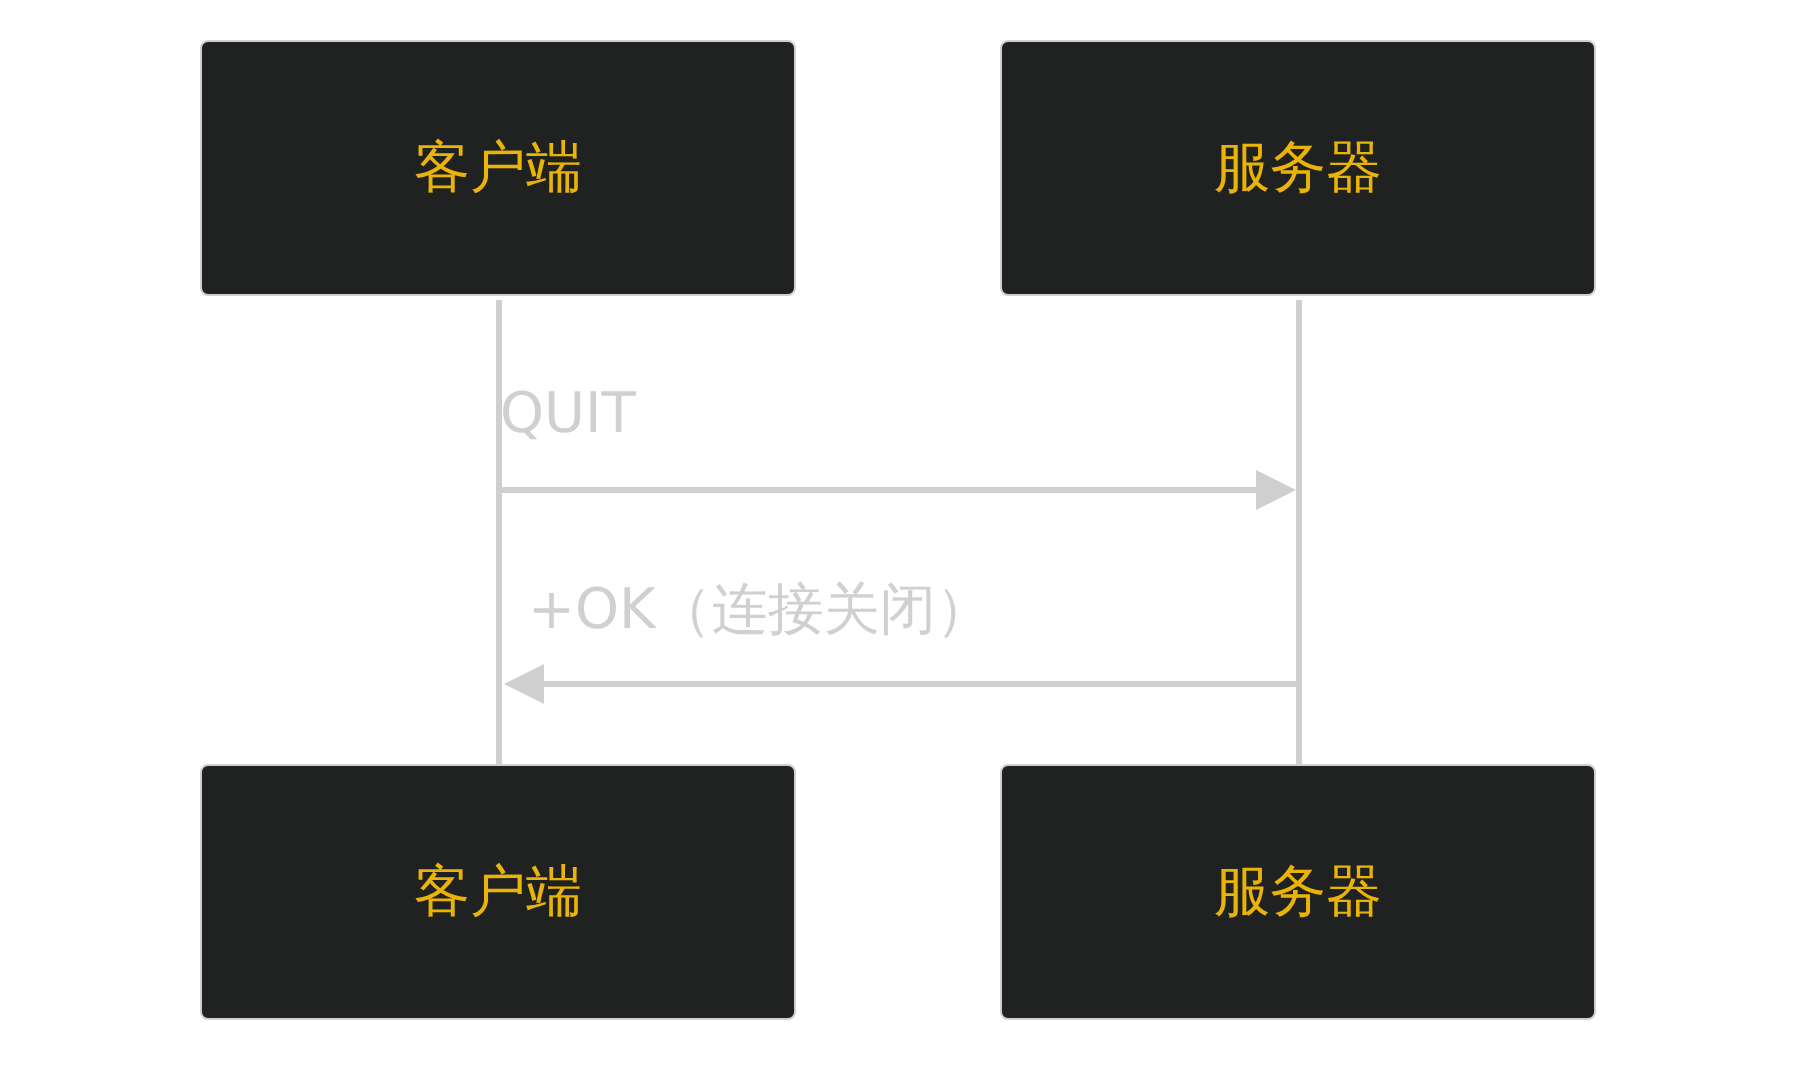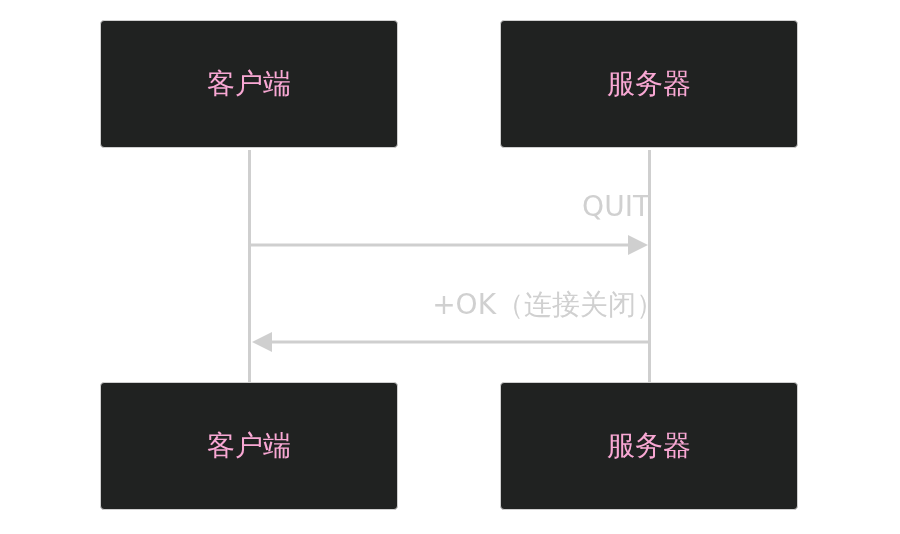--- a/index.html
+++ b/index.html
@@ -1,23 +1,23 @@
 <!DOCTYPE html>
 <html><head>
   <meta charset="utf-8">
   <style>
     html, body { margin: 0; padding: 0; background: #ffffff; }
     body { width: 900px; height: 534px; position: relative; overflow: hidden;
       font-family: "DejaVu Sans", sans-serif; }
     .actor { position: absolute; width: 298px; height: 128px; background: #202221;
       border: 1px solid #cfcfcf; border-radius: 4px; box-sizing: border-box;
       display: flex; align-items: center; justify-content: center;
-      color: #f9a8d4; font-size: 28px; text-align: right; }
+      color: #eab308; font-size: 28px; text-align: right; }
     .lifeline { position: absolute; width: 3px; background: #cfcfcf; }
-    .msg-label { position: absolute; color: #d0d0d0; font-size: 28px; text-align: right; }
+    .msg-label { position: absolute; color: #d0d0d0; font-size: 28px; text-align: left; }
     svg { position: absolute; left: 0; top: 0; }
   </style>
 </head>
 <body>
 
 <div class="lifeline" style="left:248px; top:150px; height:232px;"></div>
 <div class="lifeline" style="left:648px; top:150px; height:232px;"></div>
 
 <svg width="900" height="534">
   <line x1="250" y1="245" x2="628" y2="245" stroke="#cfcfcf" stroke-width="3"></line>

